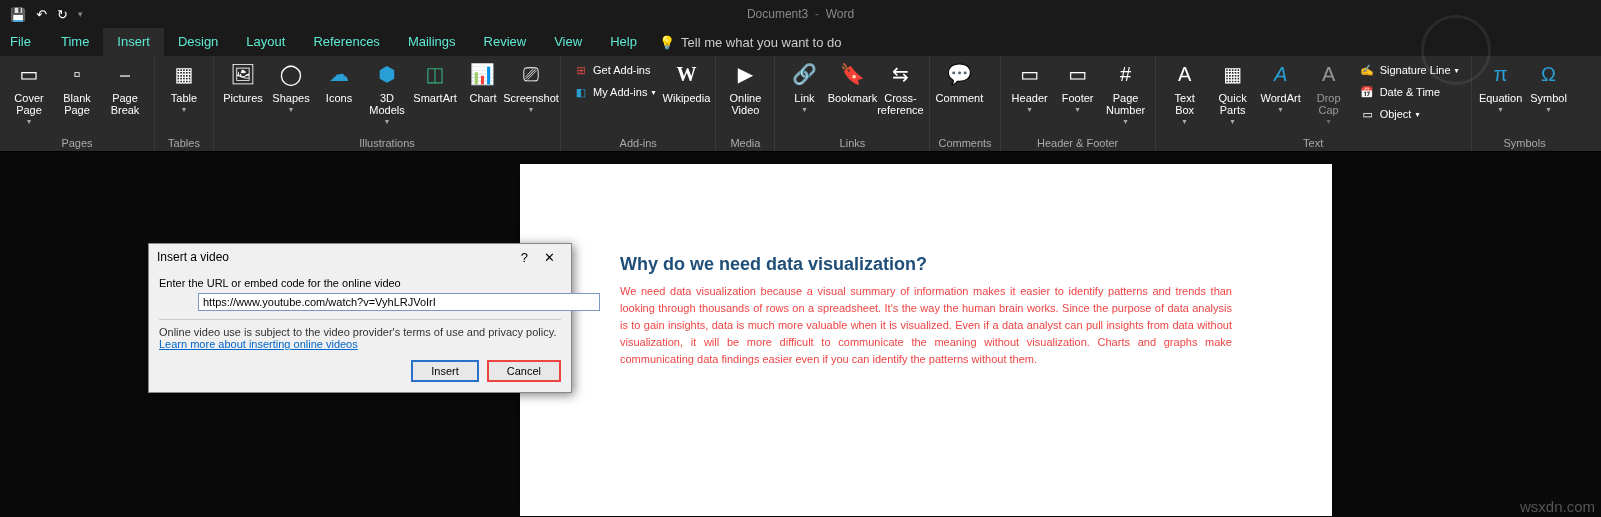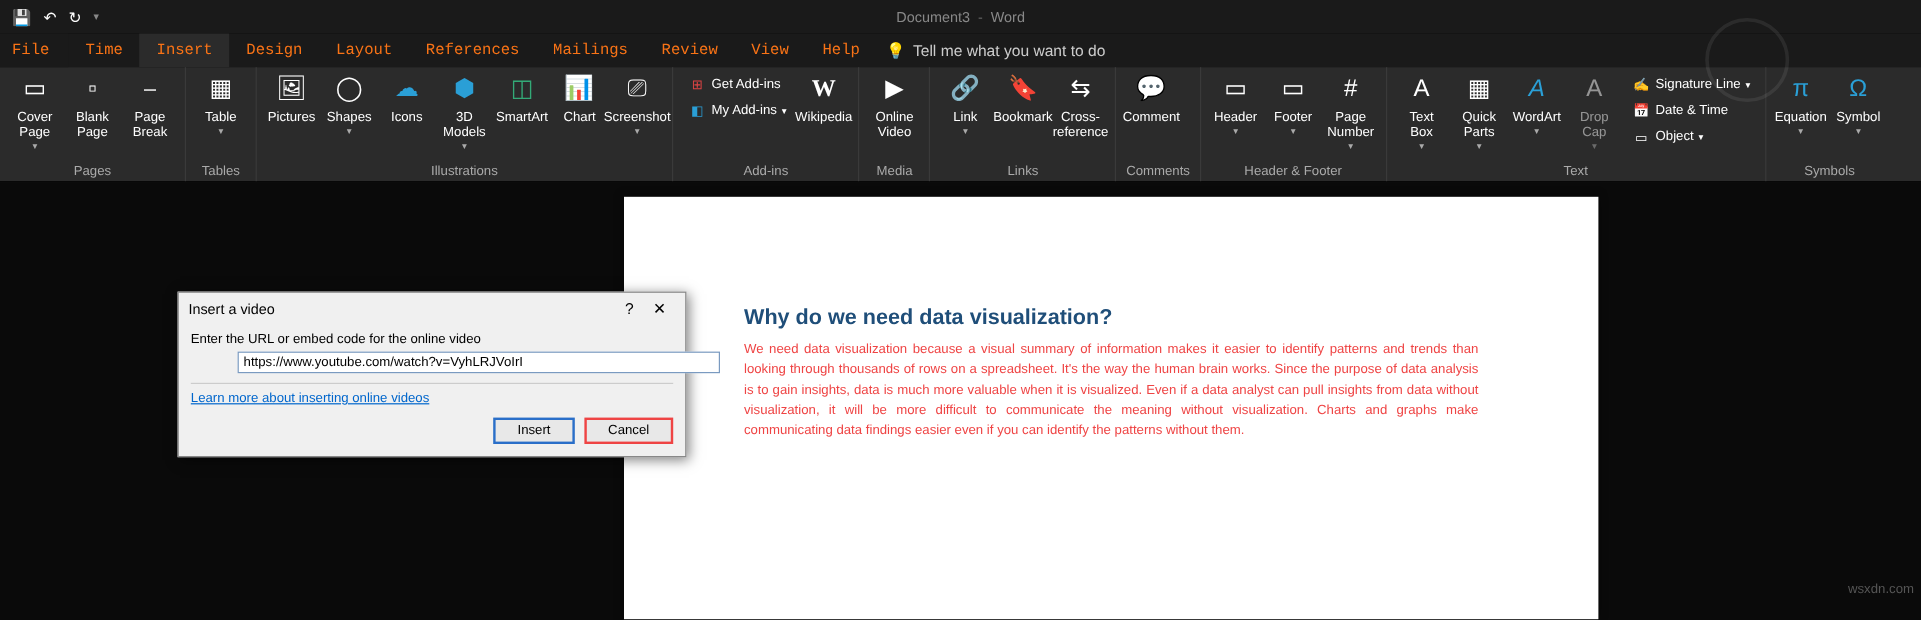--- a/index.html
+++ b/index.html
@@ -3,55 +3,55 @@
 <meta charset="utf-8">
 <style>
 * { box-sizing: border-box; margin: 0; padding: 0; font-family: "Segoe UI", sans-serif; }
 body { background: #0a0a0a; width: 1601px; height: 517px; overflow: hidden; position: relative; color: #ccc; }
 .titlebar { height: 28px; background: #1a1a1a; display: flex; align-items: center; font-size: 11px; }
 .qat { display: flex; gap: 10px; padding-left: 10px; align-items: center; }
 .qat span { color: #fff; font-size: 13px; cursor: pointer; }
 .title { position: absolute; left: 50%; transform: translateX(-50%); color: #888; font-size: 12px; }
 .title .docname { color: #888; }
 .tabs { height: 28px; background: #1a1a1a; display: flex; align-items: center; font-size: 13px; }
-.tab { padding: 0 14px; height: 28px; line-height: 28px; color: #f97316; cursor: pointer; font-family: Liberation Mono, monospace; }
+.tab { padding: 0 14px; height: 28px; line-height: 28px; color: #5eead4; cursor: pointer; }
 .tab.file { background: #1a1a1a; padding-left: 10px; padding-right: 16px; }
 .tab.active { background: #2b2b2b; }
 .tellme { display: flex; align-items: center; gap: 6px; color: #ccc; margin-left: 8px; }
 .bulb { color: #fff; font-size: 13px; }
 .ribbon { height: 96px; background: #2b2b2b; display: flex; border-bottom: 1px solid #000; }
 .group { display: flex; flex-direction: column; border-right: 1px solid #3a3a3a; padding: 4px 8px 2px; }
 .group-items { flex: 1; display: flex; align-items: flex-start; gap: 6px; }
 .group-label { text-align: center; font-size: 11px; color: #aaa; padding-top: 2px; }
 .btn-lg { display: flex; flex-direction: column; align-items: center; width: 42px; cursor: pointer; font-size: 11px; color: #fff; text-align: center; line-height: 1.1; gap: 2px; }
 .btn-lg .ic { width: 28px; height: 28px; display: flex; align-items: center; justify-content: center; font-size: 20px; margin-bottom: 2px; }
 .btn-lg .dd { font-size: 8px; color: #aaa; }
 .btn-stack { display: flex; flex-direction: column; gap: 2px; font-size: 11px; }
 .btn-sm { display: flex; align-items: center; gap: 4px; color: #fff; cursor: pointer; padding: 2px 4px; white-space: nowrap; }
 .btn-sm .ic { width: 16px; height: 16px; display: flex; align-items: center; justify-content: center; }
 .workspace { position: absolute; top: 152px; left: 0; right: 0; bottom: 0; background: #0a0a0a; }
 .page { position: absolute; left: 520px; top: 12px; width: 812px; height: 352px; background: #fff; padding: 90px 100px 30px; box-shadow: 0 0 8px rgba(0,0,0,0.5); }
 .page h2 { color: #1f4e79; font-size: 18px; font-weight: 600; margin-bottom: 8px; }
 .page p { color: #ef4444; font-size: 11px; text-align: justify; line-height: 1.55; }
 .dialog { position: absolute; left: 148px; top: 243px; width: 424px; background: #f0f0f0; border: 1px solid #888; box-shadow: 2px 2px 10px rgba(0,0,0,0.5); color: #000; }
-.dlg-title { display: flex; align-items: center; padding: 6px 8px; font-size: 12px; }
+.dlg-title { display: flex; padding: 6px 8px; font-size: 12px; }
 .dlg-title .t { flex: 1; }
 .dlg-title .hq { padding: 0 8px; cursor: pointer; font-size: 13px; }
 .dlg-body { padding: 6px 10px 10px; font-size: 11px; }
 .dlg-body .lbl { display: block; margin-bottom: 4px; }
 .dlg-body input[type=text] { width: 100%; border: 1px solid #7a9ac0; padding: 2px 4px; font-size: 11px; background: #fff; margin-left: 39px; }
 .dlg-sep { border-top: 1px solid #ccc; margin: 8px 0 6px; }
 .dlg-note { font-size: 11px; color: #333; }
 .dlg-link { color: #0066cc; text-decoration: underline; cursor: pointer; }
 .dlg-btns { display: flex; justify-content: flex-end; gap: 8px; margin-top: 10px; }
 .dlg-btns button { padding: 3px 18px; font-size: 11px; border: 2px solid #ef4444; background: #e8e8e8; cursor: pointer; }
 .dlg-btns button.primary { border: 2px solid #2a6fc9; }
 .watermark { position: absolute; right: 10px; top: 10px; width: 180px; height: 90px; opacity: 0.08; pointer-events: none; }
 .wm-circle { border: 3px solid #fff; border-radius: 50%; width: 70px; height: 70px; position: absolute; right: 100px; top: 5px; }
-.footer-wm { position: absolute; right: 6px; bottom: 20px; font-size: 11px; color: #555; }
+.footer-wm { position: absolute; right: 6px; bottom: 2px; font-size: 15px; color: #555; }
 </style>
 </head>
 <body>
 
 <div class="titlebar">
   <div class="qat">
     <span>💾</span>
     <span>↶</span>
     <span>↻</span>
     <span style="font-size:9px;color:#888;">▾</span>
@@ -303,20 +303,21 @@
 <div class="dialog">
   <div class="dlg-title">
     <span class="t">Insert a video</span>
     <span class="hq">?</span>
     <span class="hq">✕</span>
   </div>
   <div class="dlg-body">
     <span class="lbl">Enter the URL or embed code for the online video</span>
     <input type="text" value="https://www.youtube.com/watch?v=VyhLRJVoIrI" style="">
     <div class="dlg-sep"></div>
+    <div class="dlg-note">Online video use is subject to the video provider's terms of use and privacy policy.</div>
     <div class="dlg-link">Learn more about inserting online videos</div>
     <div class="dlg-btns">
       <button class="primary">Insert</button>
       <button>Cancel</button>
     </div>
   </div>
 </div>
 
 <div class="footer-wm">wsxdn.com</div>
 

